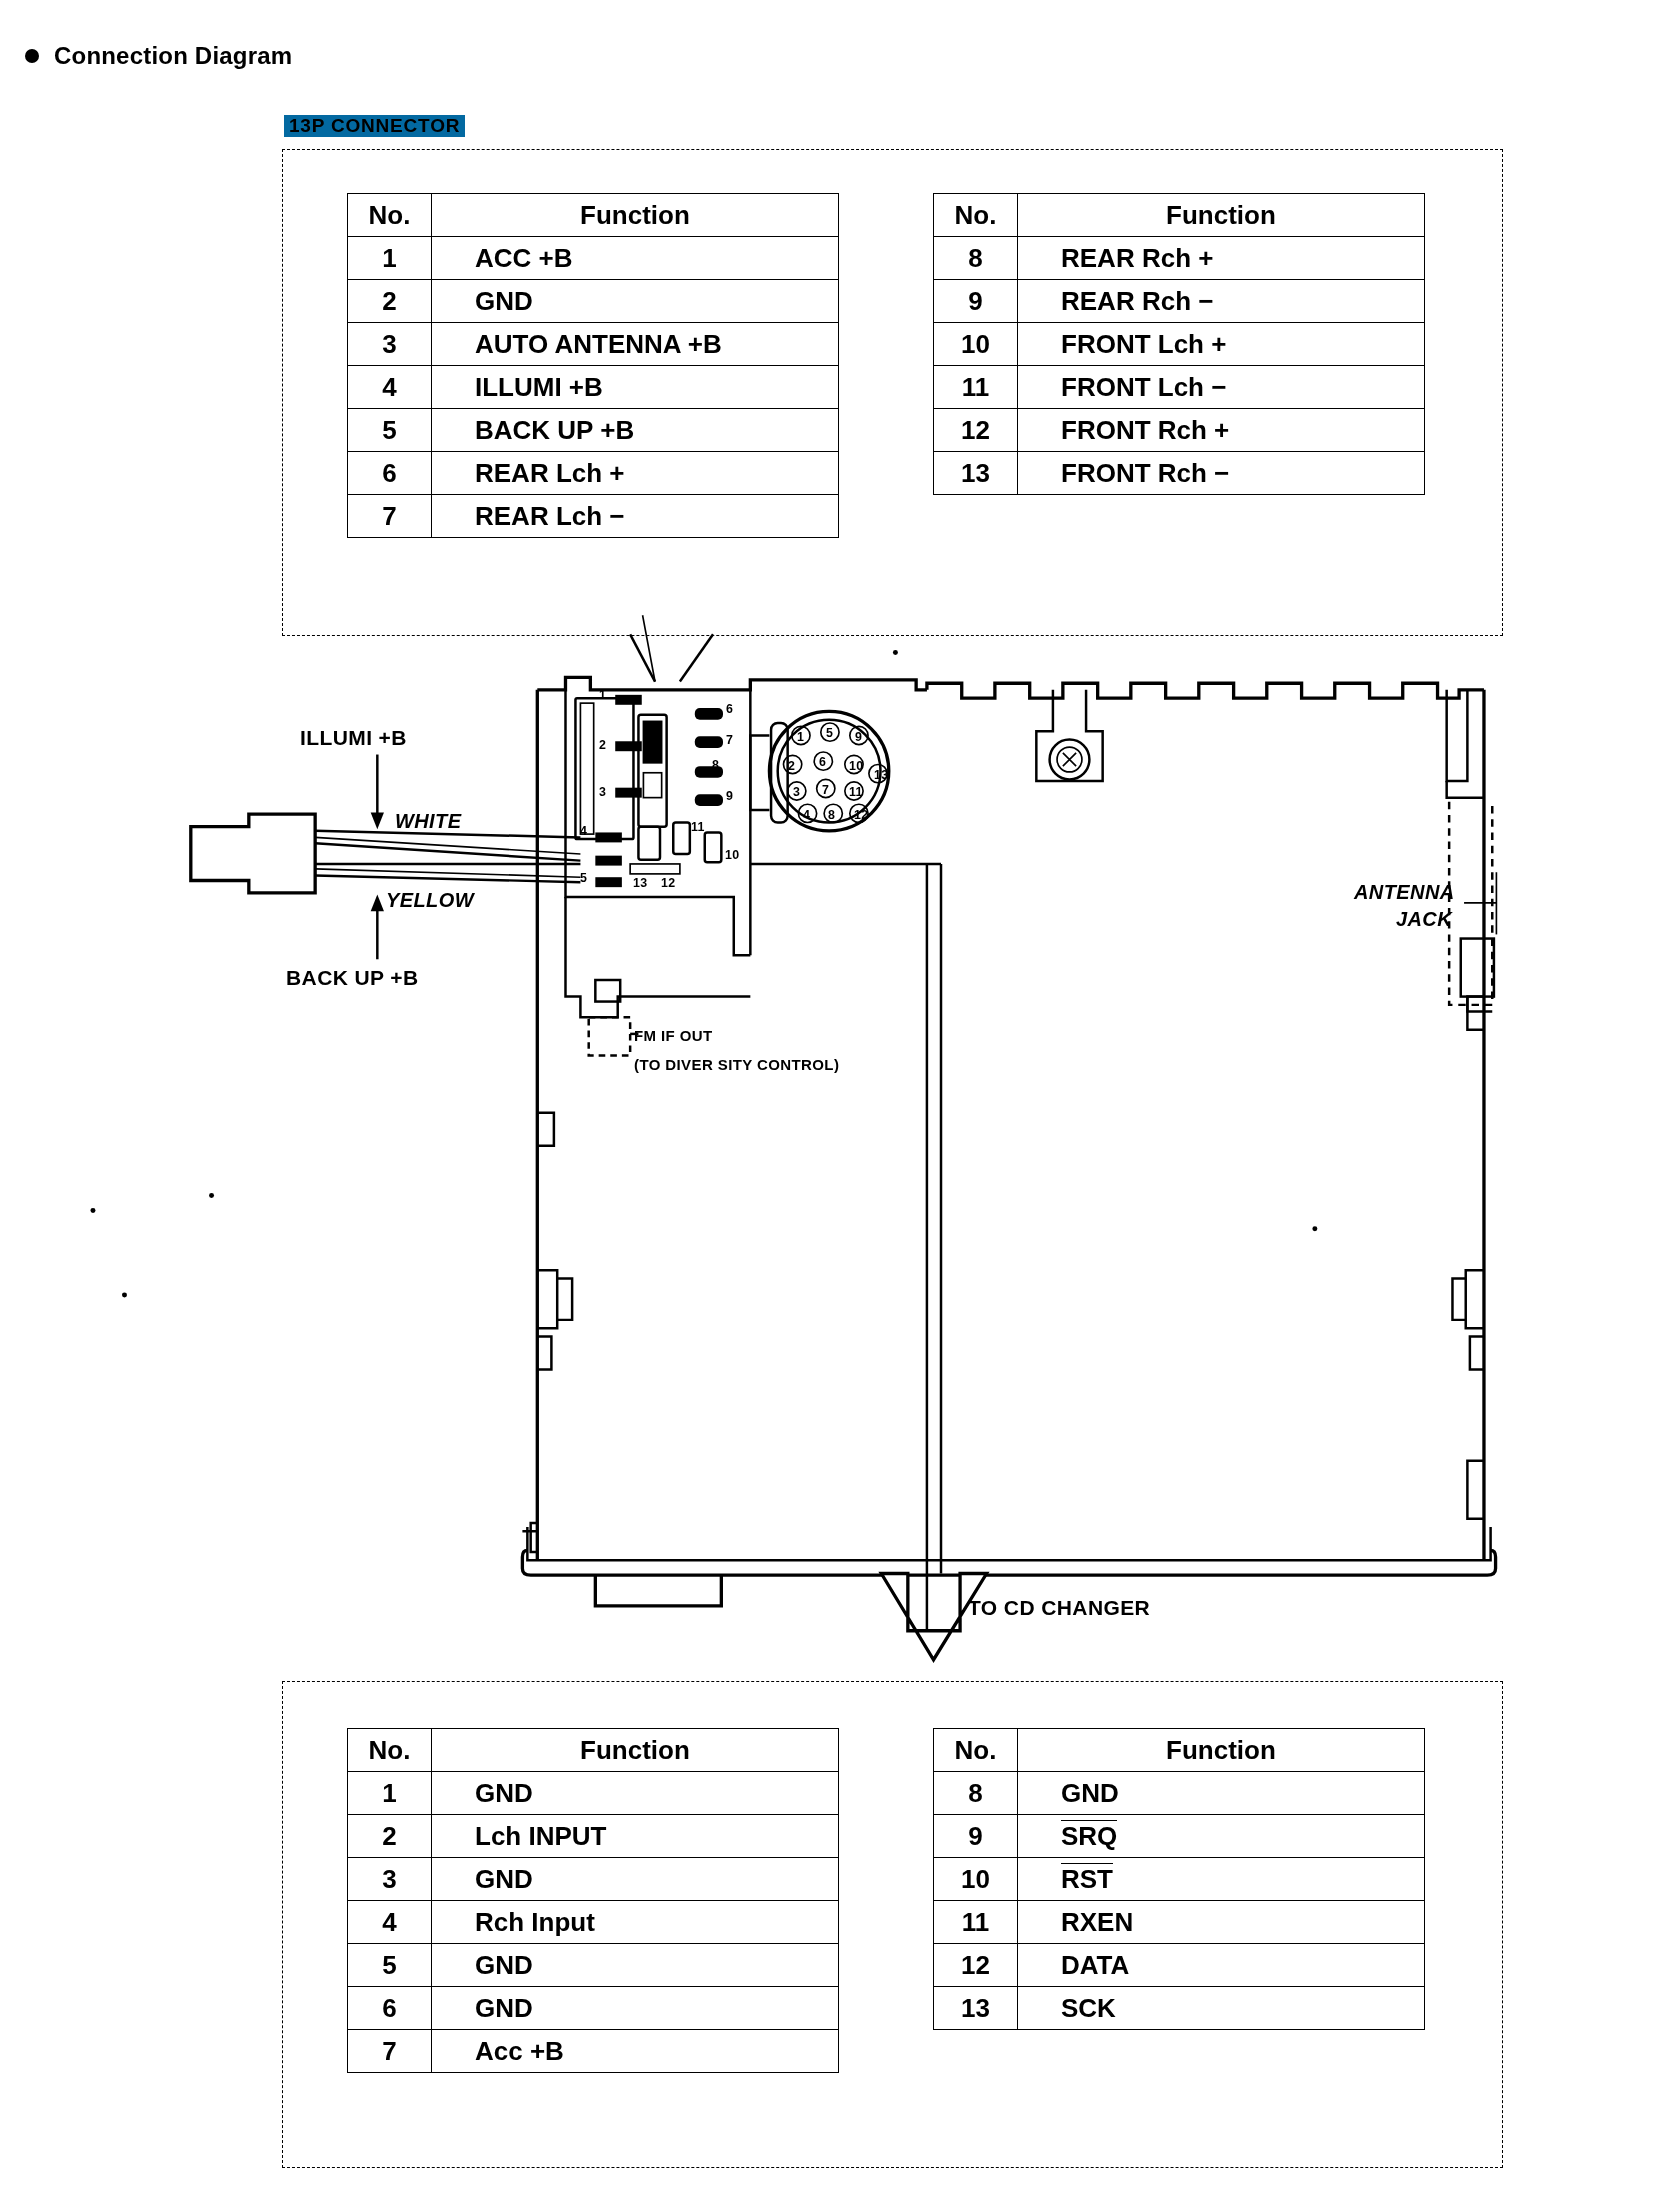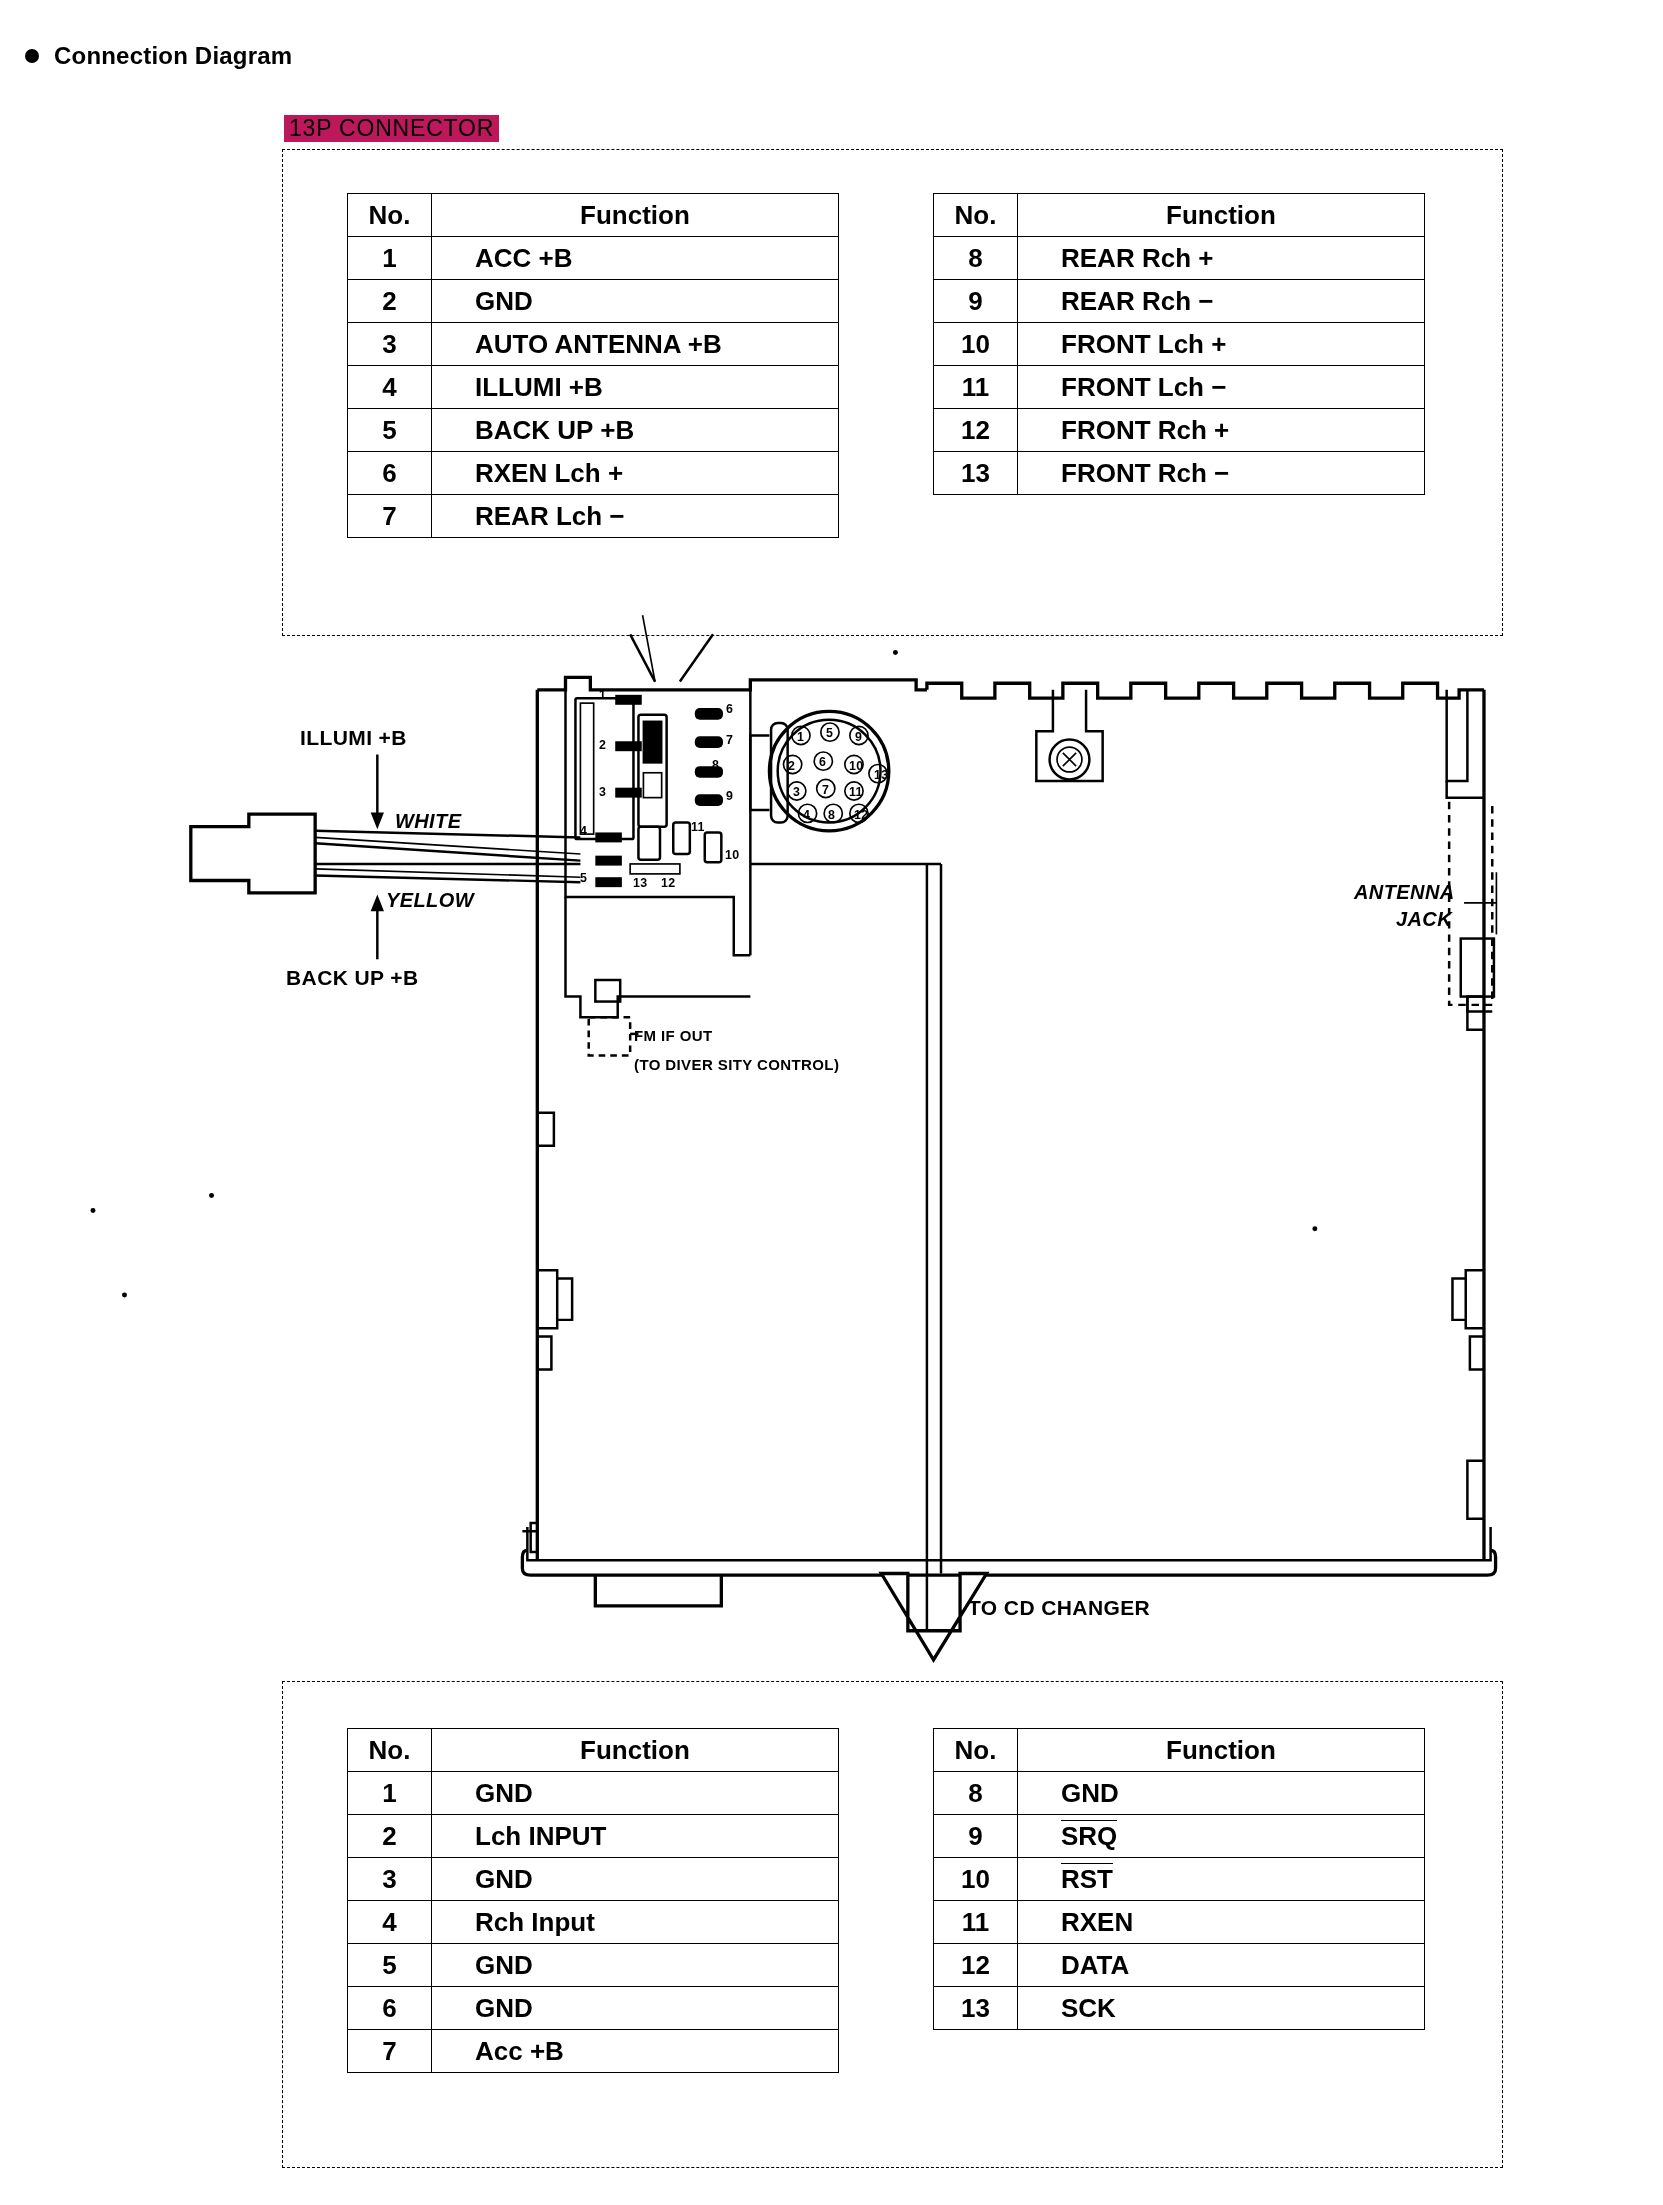--- a/index.html
+++ b/index.html
@@ -47,24 +47,24 @@
   }
 
   
   .dashed-box {
     position: absolute;
     border: 1.7px dashed #000;
   }
 
   .box-label {
     position: absolute;
-    font-size: 23px;
-    font-weight: normal;
+    font-size: 19px;
+    font-weight: bold;
     letter-spacing: 0.8px;
-    background: #be185d;
+    background: #0369a1;
     padding: 0 5px;
   }
 
   
   .pin-table {
     position: absolute;
     border-collapse: collapse;
     background: #fff;
   }
   .pin-table td, .pin-table th {
@@ -184,21 +184,21 @@
       </tr>
       <tr>
         <td class="no-col">5</td>
         <td class="fn-col">
             <span class="fn-inner">BACK UP +B</span>
           </td>
       </tr>
       <tr>
         <td class="no-col">6</td>
         <td class="fn-col">
-            <span class="fn-inner">RXEN Lch +</span>
+            <span class="fn-inner">REAR Lch +</span>
           </td>
       </tr>
       <tr>
         <td class="no-col">7</td>
         <td class="fn-col">
             <span class="fn-inner">REAR Lch −</span>
           </td>
       </tr>
     </tbody>
   </table>

